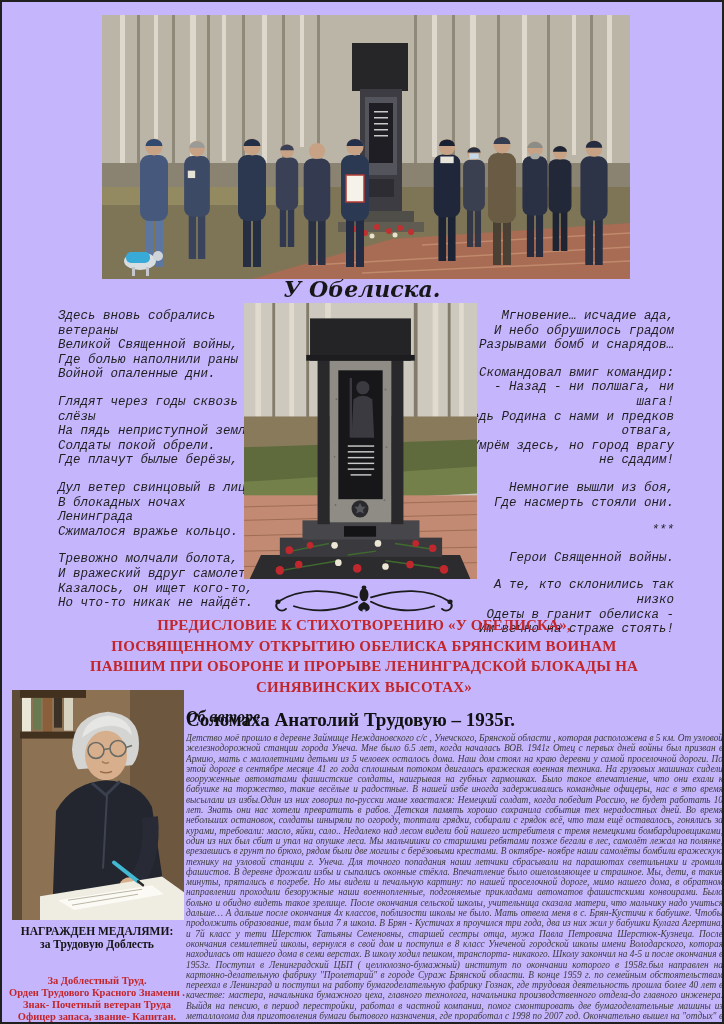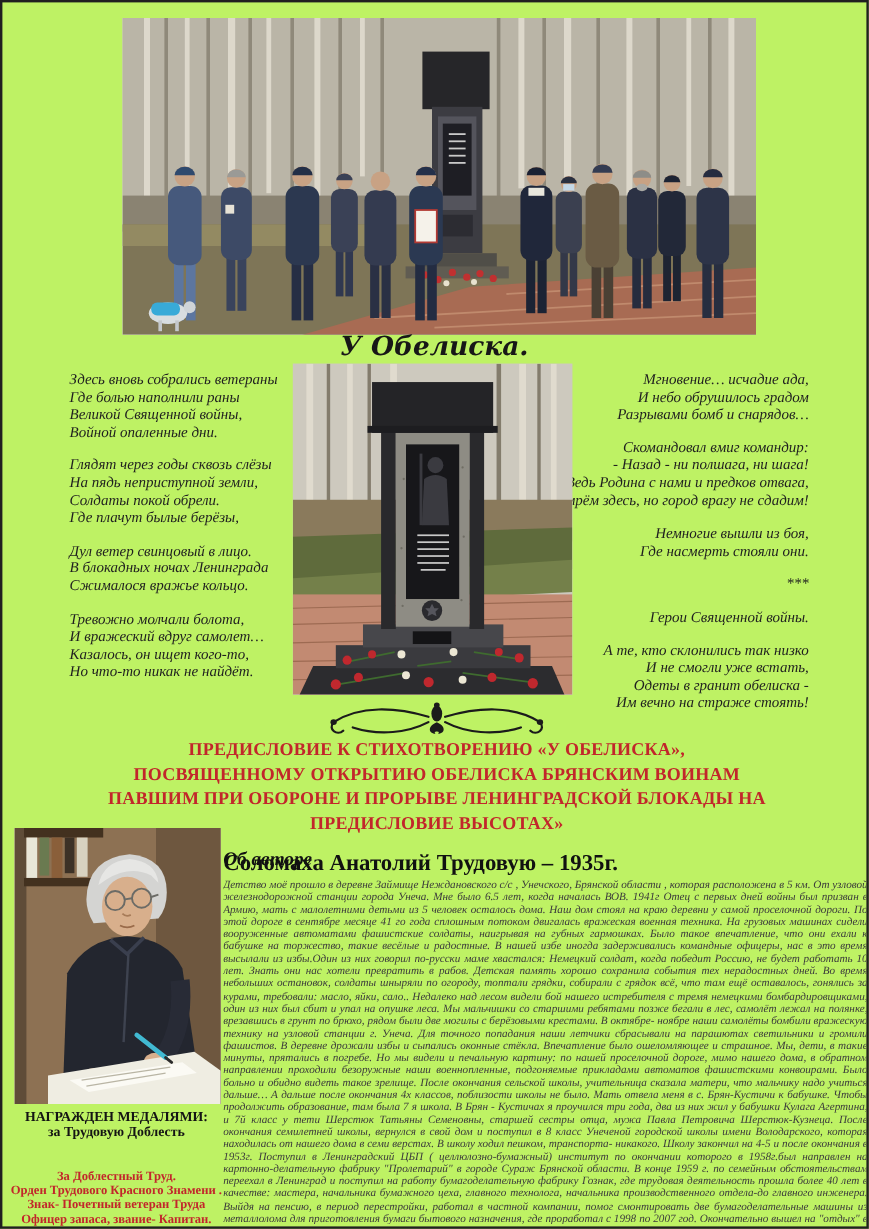--- a/index.html
+++ b/index.html
@@ -1,32 +1,32 @@
 <!DOCTYPE html>
 <html lang="ru"><head>
 <meta charset="utf-8">
 <style>
   * { margin:0; padding:0; box-sizing:border-box; }
   html,body { width:724px; height:1024px; }
   body { background:#ffffff; font-family:"DejaVu Serif", serif; }
-  .page { position:relative; width:724px; height:1024px; background:#bef264;
+  .page { position:relative; width:724px; height:1024px; background:#c4b5fd;
           border:2px solid #202020; overflow:hidden; }
 
   .photo { position:absolute; overflow:hidden; background:#cdc9be; }
   .photo svg { display:block; }
   .top-photo    { left:100px; top:13px;  width:528px; height:264px; }
   .center-photo { left:242px; top:301px; width:233px; height:276px; }
   .author-photo { left:10px;  top:688px; width:172px; height:230px; }
 
   .main-title { position:absolute; top:274px; left:0; width:100%; text-align:center;
                 font-style:italic; font-weight:600; font-size:22px; color:#171717;
                 font-family:"DejaVu Serif", serif; }
 
   .poem { position:absolute; font-style:italic; font-size:12.5px; line-height:14.6px;
-          color:#1f1f1f; font-family:Liberation Serif, serif; }
+          color:#1f1f1f; font-family:Liberation Mono, monospace; }
   .poem-left  { left:56px;  top:307px; width:206px; text-align:left; }
   .poem-right { left:452px; top:307px; width:220px; text-align:right; }
   .stanza { margin-bottom:13px; }
 
   .divider { position:absolute; top:582px; left:262px; width:200px; height:32px; }
 
   .red-heading { position:absolute; top:613px; left:18px; width:688px; text-align:center;
                  font-family:"Liberation Serif", serif; }
   .red-heading div { font-weight:bold; font-size:15px; line-height:20.5px;
                      color:#c2262b; letter-spacing:0.2px;text-align:center; }
@@ -219,22 +219,22 @@
         <rect x="44" y="252" width="3" height="9" fill="#c4c8cc"></rect>
       </g>
     </svg>
   </div>
 
   <div class="main-title">У Обелиска.</div>
 
   <div class="poem poem-left">
       <div class="stanza">
         <div class="poem-line">Здесь вновь собрались ветераны</div>
+        <div class="poem-line">Великой Священной войны,</div>
         <div class="poem-line">Где болью наполнили раны</div>
-        <div class="poem-line">Великой Священной войны,</div>
         <div class="poem-line">Войной опаленные дни.</div>
       </div>
       <div class="stanza">
         <div class="poem-line">Глядят через годы сквозь слёзы</div>
         <div class="poem-line">На пядь неприступной земли,</div>
         <div class="poem-line">Солдаты покой обрели.</div>
         <div class="poem-line">Где плачут былые берёзы,</div>
       </div>
       <div class="stanza">
         <div class="poem-line">Дул ветер свинцовый в лицо.</div>
@@ -265,21 +265,20 @@
         <div class="poem-line">Где насмерть стояли они.</div>
       </div>
       <div class="stanza">
         <div class="poem-line">***</div>
       </div>
       <div class="stanza">
         <div class="poem-line">Герои Священной войны.</div>
       </div>
       <div class="stanza">
         <div class="poem-line">А те, кто склонились так низко</div>
-        <div class="poem-line">И не смогли уже встать,</div>
         <div class="poem-line">Одеты в гранит обелиска -</div>
         <div class="poem-line">Им вечно на страже стоять!</div>
       </div>
     </div>
 
   <div class="photo center-photo">
     <svg viewBox="0 0 247 287" width="233" height="276" preserveAspectRatio="none">
       <rect width="247" height="287" fill="#cdc9be"></rect>
       <g fill="#e0dbce">
           <rect x="12" width="6" height="140"></rect>
@@ -391,21 +390,21 @@
         <path d="M100,20 c-7,3 -8,10 -1,11 c-3,-3 5,-3 2,0 c7,-1 6,-8 -1,-11 Z"></path>
         <circle cx="100" cy="4" r="2.4"></circle>
       </g>
     </svg>
   </div>
 
   <div class="red-heading">
       <div>ПРЕДИСЛОВИЕ К СТИХОТВОРЕНИЮ «У ОБЕЛИСКА»,</div>
       <div>ПОСВЯЩЕННОМУ ОТКРЫТИЮ ОБЕЛИСКА БРЯНСКИМ ВОИНАМ</div>
       <div>ПАВШИМ ПРИ ОБОРОНЕ И ПРОРЫВЕ ЛЕНИНГРАДСКОЙ БЛОКАДЫ НА</div>
-      <div>ПРЕДИСЛОВИЕ ВЫСОТАХ»</div>
+      <div>СИНЯВИНСКИХ ВЫСОТАХ»</div>
     </div>
 
   <div class="photo author-photo">
     <svg viewBox="0 0 172 232" width="172" height="230" preserveAspectRatio="none">
       <rect width="172" height="232" fill="#8d7153"></rect>
       <rect x="118" width="54" height="232" fill="#6e573f"></rect>
       <rect width="10" height="232" fill="#5f4c38"></rect>
       <g>
         <rect x="8" width="66" height="8" fill="#43311f"></rect>
         <rect x="10" y="8" width="9" height="34" fill="#e9e6d8"></rect>

